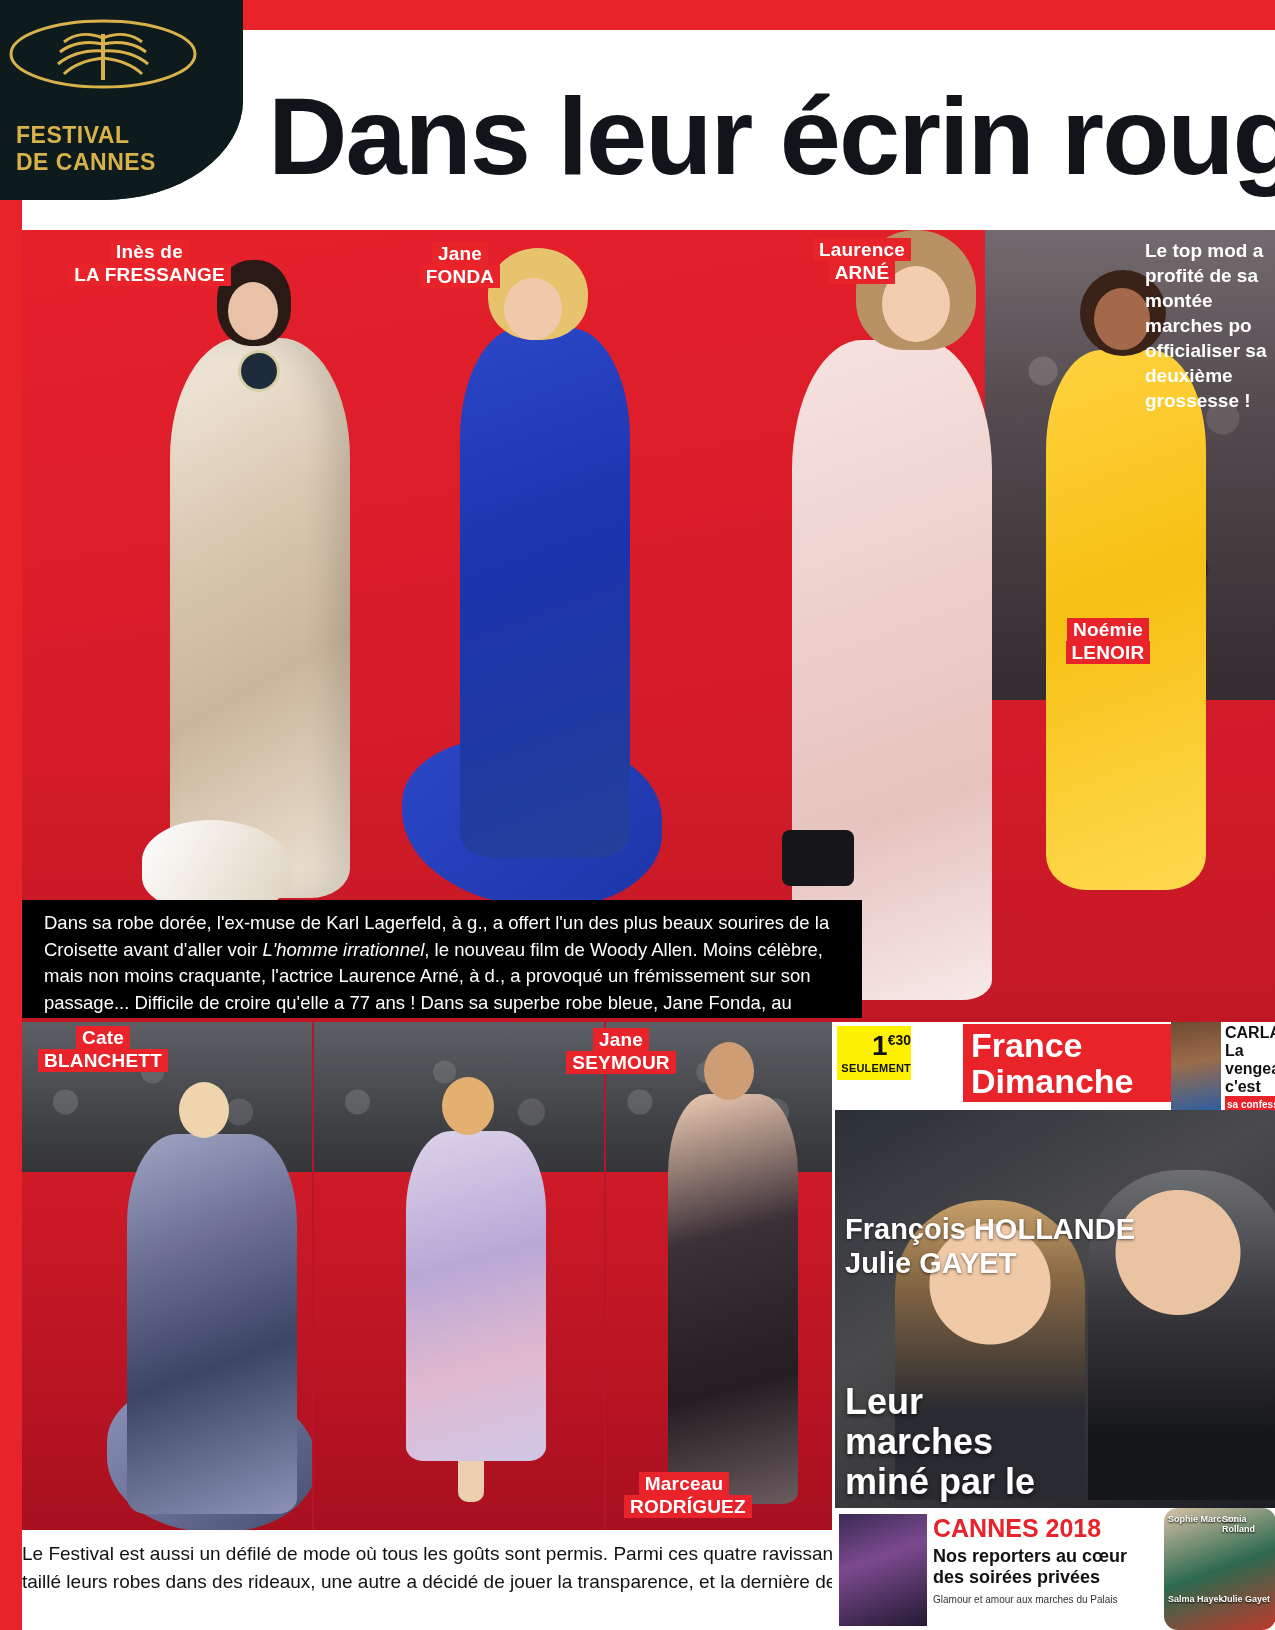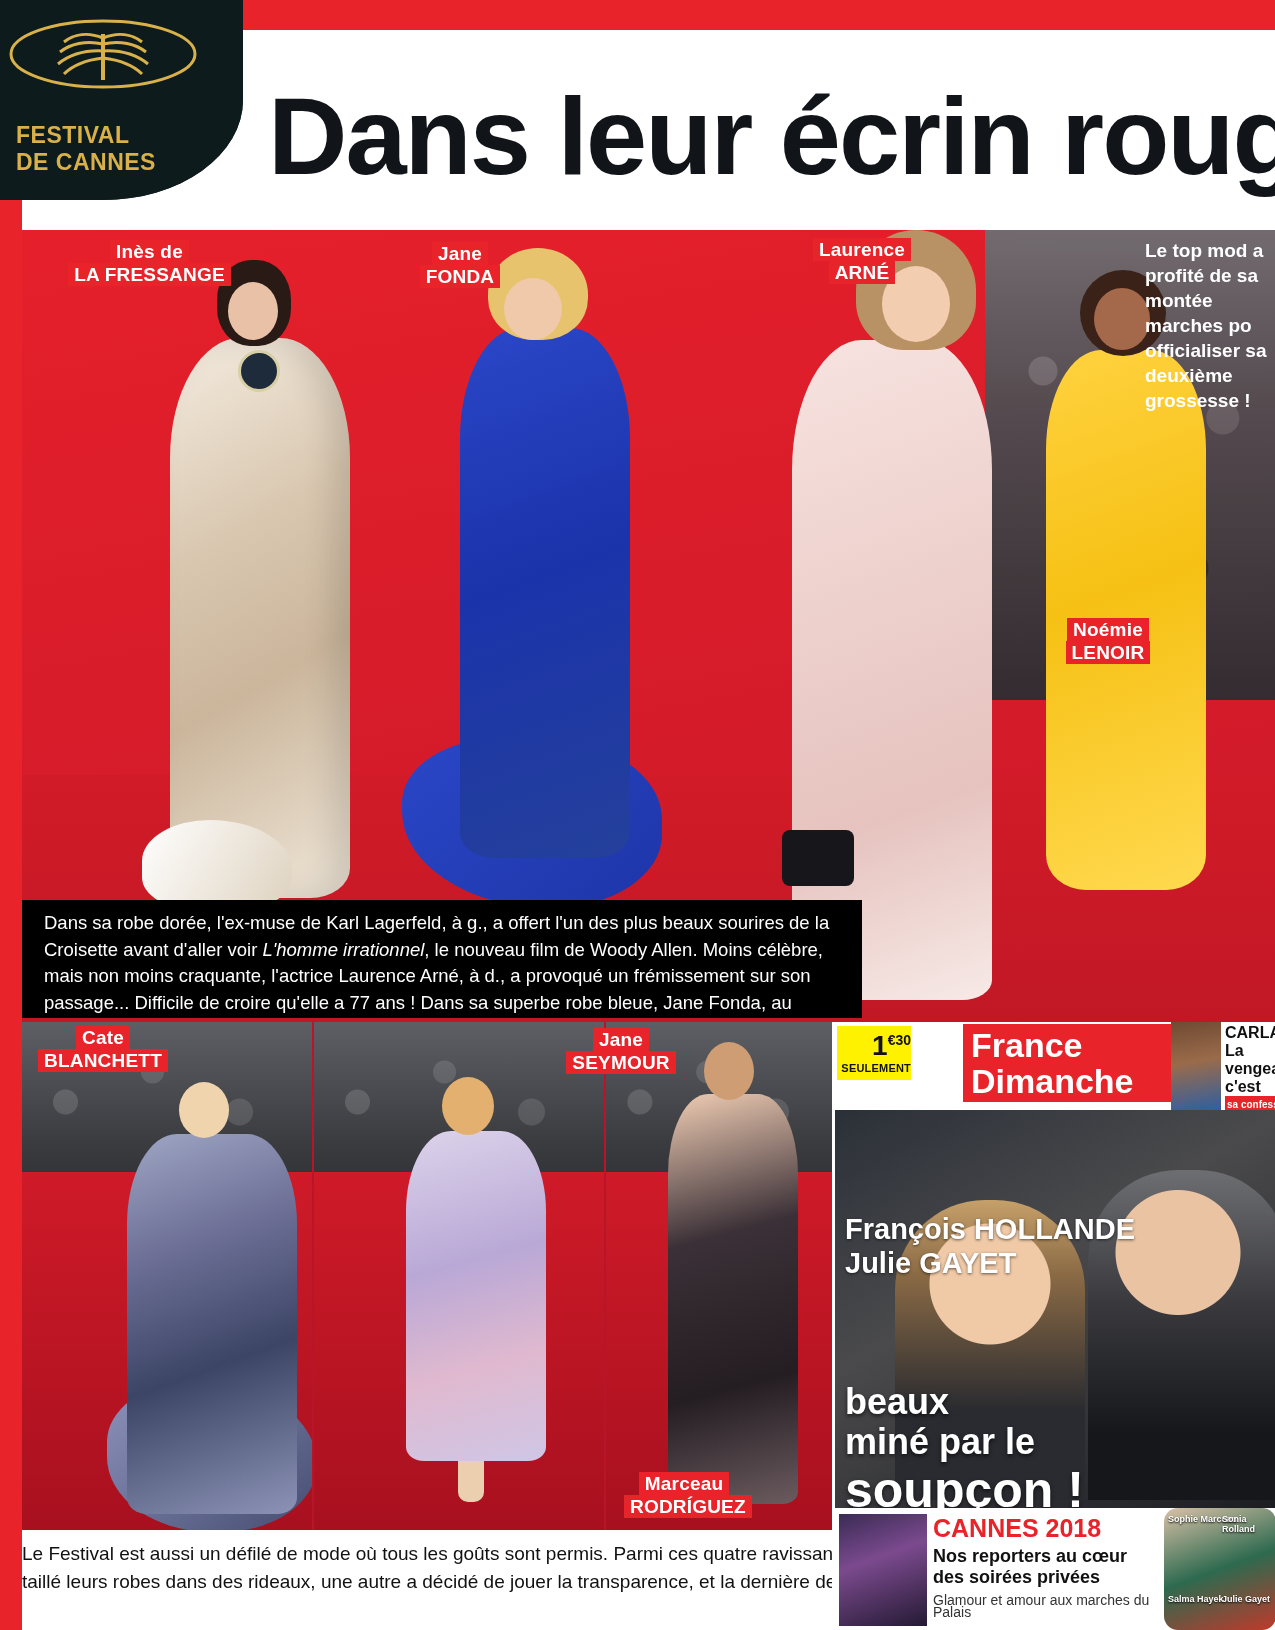--- a/index.html
+++ b/index.html
@@ -387,21 +387,21 @@
   .cannes-2015 {
     position: absolute; left: 98px; top: 6px; width: 230px;
     color: #e8242a; font-weight: bold; font-size: 25px; line-height: 28px;
   }
   .cannes-sub {
     position: absolute; left: 98px; top: 38px; width: 240px;
     color: #111; font-weight: bold; font-size: 18px; line-height: 21px;
   }
   .cannes-small {
     position: absolute; left: 98px; top: 86px; width: 250px;
-    color: #333; font-size: 14px; line-height: 12px;
+    color: #333; font-size: 10px; line-height: 12px;
   }
   .cb-right {
     position:absolute; right: 2px; top: 0; width: 112px; height: 122px;
     background: linear-gradient(160deg,#d9c1a7 0%, #2d6a4f 50%, #c0392b 100%);
     border-radius: 14px;
   }
   .cb-right .nm { position:absolute; color:#fff; font-size:9px; font-weight:bold; text-shadow:0 1px 2px #000;}
   .nm1 { left: 4px; top: 6px; }
   .nm2 { left: 58px; top: 6px; }
   .nm3 { left: 4px; top: 86px; }
@@ -567,21 +567,22 @@
     </div>
 
     <div class="cover-photo">
       <div class="gayet"></div>
       <div class="hollande"></div>
       <div class="cover-names">
         <div>François HOLLANDE</div>
         <div>Julie GAYET</div>
       </div>
       <div class="cover-head">
-        <span class="l2">beaux</span>
+        <span class="l1">Leur</span>
+        <span class="l2">marches</span>
         <span class="l3">miné par le</span>
         <span class="l4">soupçon !</span>
       </div>
     </div>
 
     <div class="cover-bottom">
       <div class="cb-left"></div>
       <div class="cannes-2015">CANNES 2018</div>
       <div class="cannes-sub">
         <div>Nos reporters au cœur</div>

